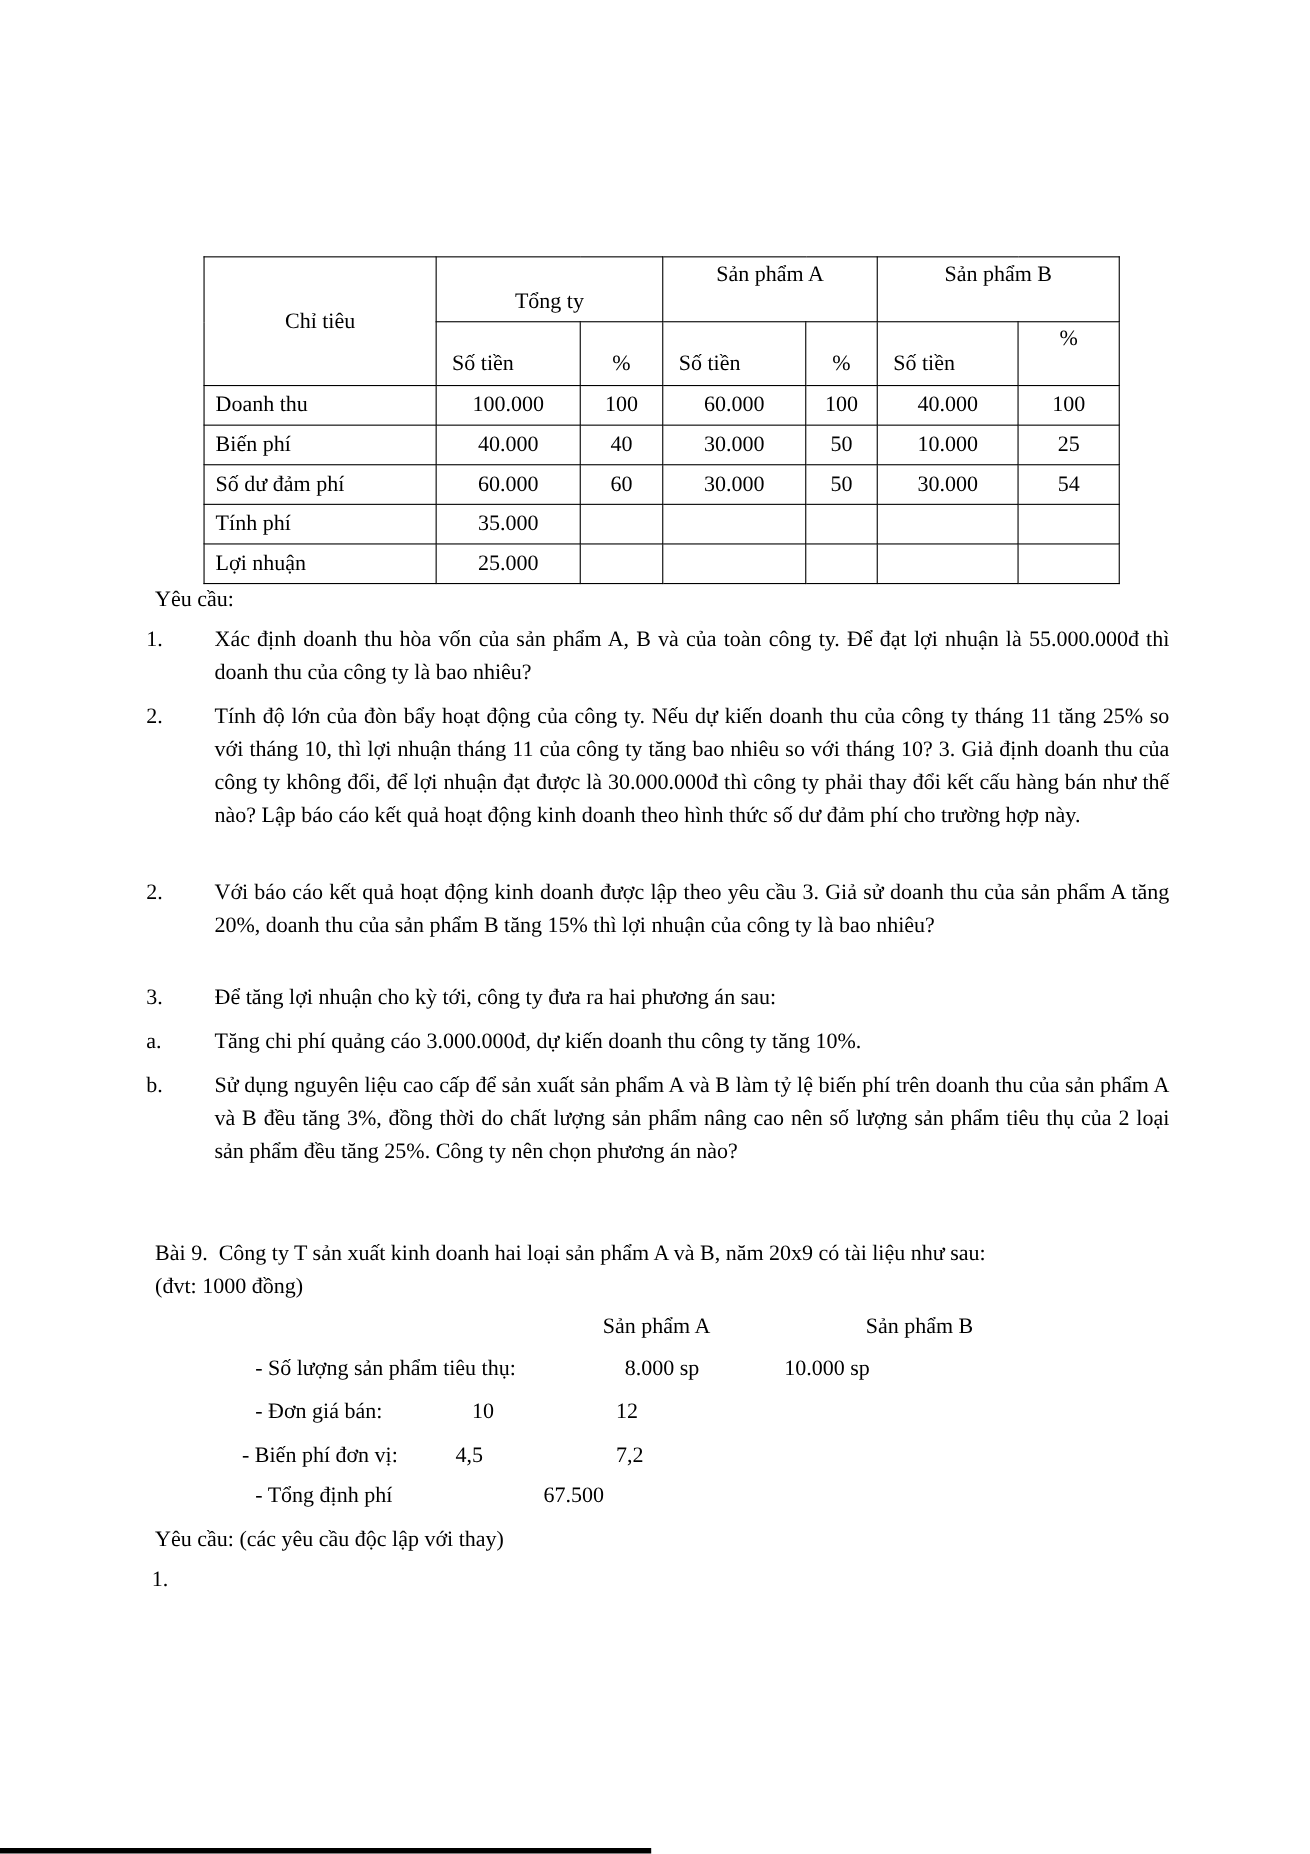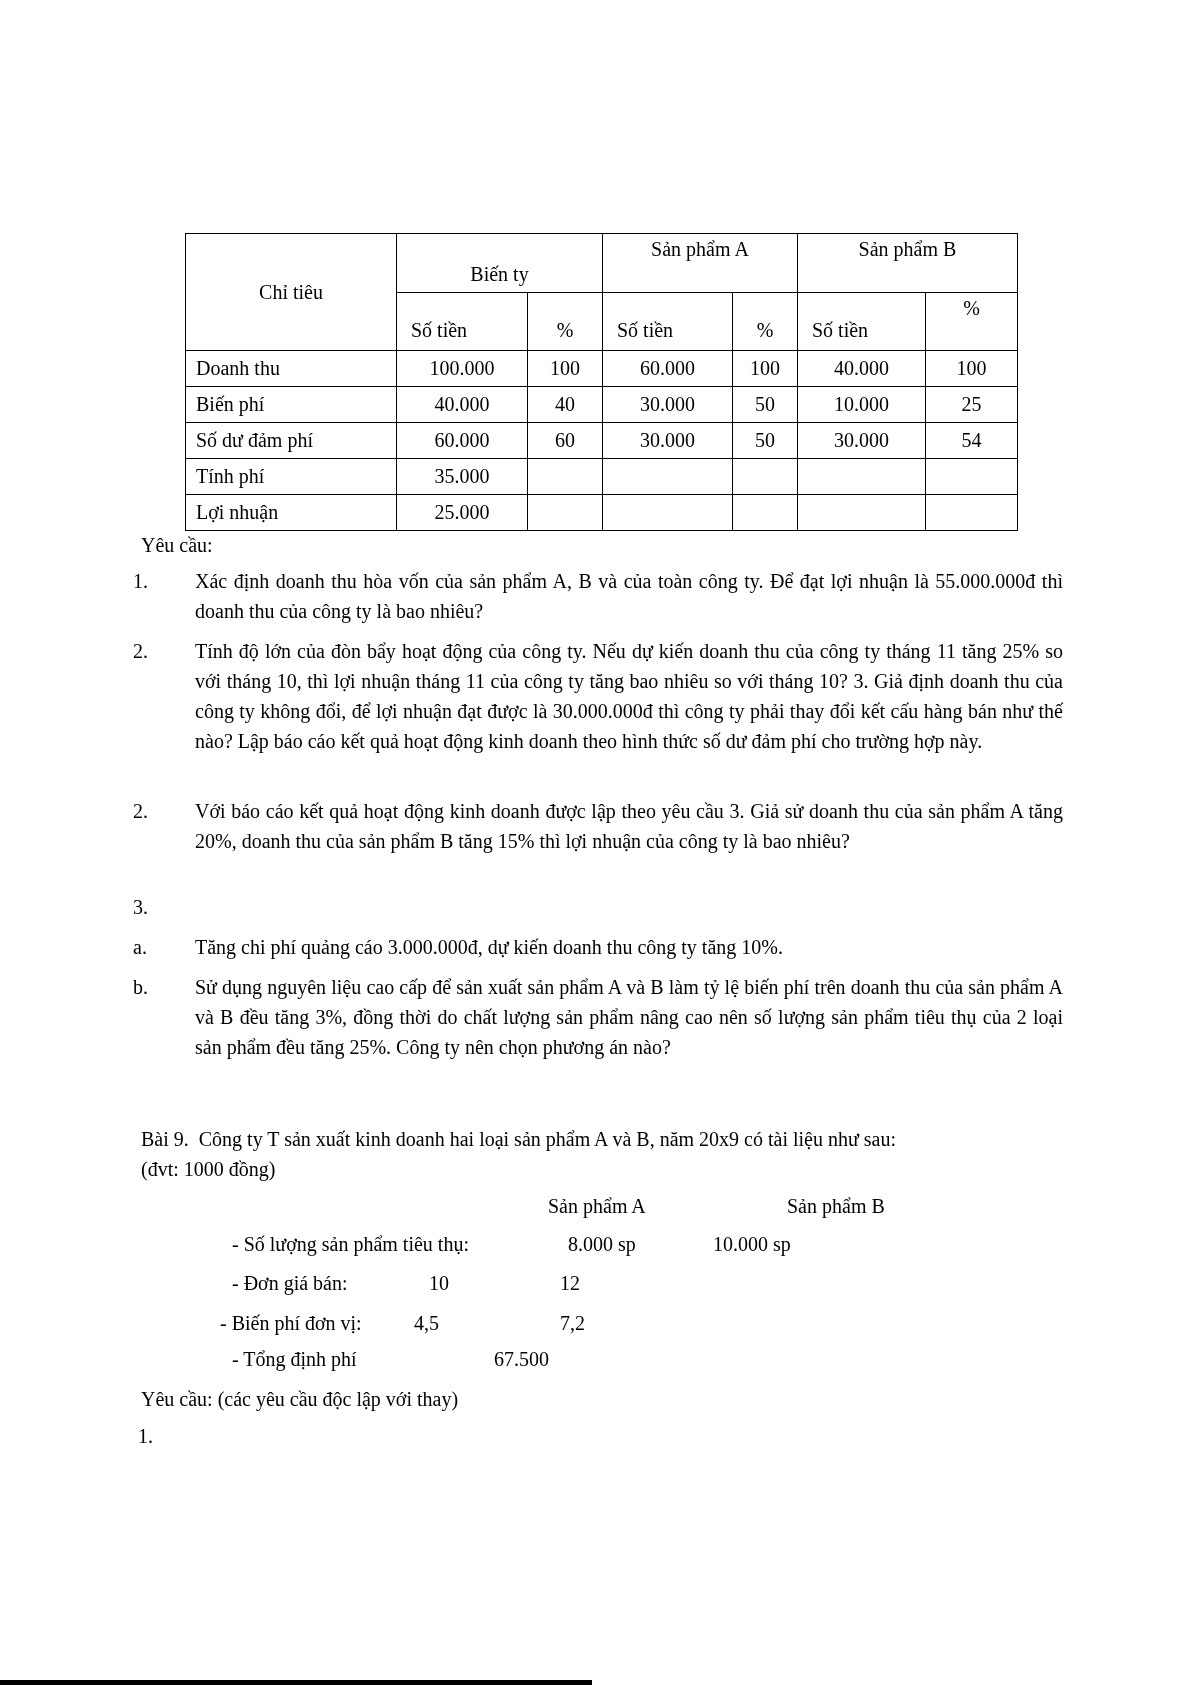--- a/index.html
+++ b/index.html
@@ -51,21 +51,21 @@
       <col style="width:131px">
       <col style="width:75px">
     <col style="width:130px">
       <col style="width:65px">
       <col style="width:128px">
       <col style="width:92px">
   </colgroup>
   <tbody>
       <tr class="h-row1">
     <td class="cell-chitieu" rowspan="2">Chỉ tiêu</td>
-    <th class="cell-congty" colspan="2">Biến ty</th>
+    <th class="cell-congty" colspan="2">Tổng ty</th>
     <th class="cell-sp" colspan="2">Sản phẩm A</th>
     <th class="cell-sp" colspan="2">Sản phẩm B</th>
   </tr>
   <tr class="h-row2">
     <th class="cell-sotien">Số tiền</th>
     <th class="cell-pct">%</th>
     <th class="cell-sotien">Số tiền</th>
     <th class="cell-pct">%</th>
     <th class="cell-sotien">Số tiền</th>
     <th class="cell-pct-top">%</th>
@@ -130,20 +130,21 @@
   <span>Tính độ lớn của đòn bẩy hoạt động của công ty. Nếu dự kiến doanh thu của công ty tháng 11 tăng 25% so với tháng 10, thì lợi nhuận tháng 11 của công ty tăng bao nhiêu so với tháng 10? 3. Giả định doanh thu của công ty không đổi, để lợi nhuận đạt được là 30.000.000đ thì công ty phải thay đổi kết cấu hàng bán như thế nào? Lập báo cáo kết quả hoạt động kinh doanh theo hình thức số dư đảm phí cho trường hợp này.</span>
 </div>
 
 <div class="txt para" style="top:796px">
   <span class="num">2.</span>
   <span>Với báo cáo kết quả hoạt động kinh doanh được lập theo yêu cầu 3. Giả sử doanh thu của sản phẩm A tăng 20%, doanh thu của sản phẩm B tăng 15% thì lợi nhuận của công ty là bao nhiêu?</span>
 </div>
 
 <div class="txt para" style="top:892px">
   <span class="num">3.</span>
+  <span>Để tăng lợi nhuận cho kỳ tới, công ty đưa ra hai phương án sau:</span>
 </div>
 
 <div class="txt para" style="top:932px">
   <span class="num">a.</span>
   <span>Tăng chi phí quảng cáo 3.000.000đ, dự kiến doanh thu công ty tăng 10%.</span>
 </div>
 
 <div class="txt para" style="top:972px">
   <span class="num">b.</span>
   <span>Sử dụng nguyên liệu cao cấp để sản xuất sản phẩm A và B làm tỷ lệ biến phí trên doanh thu của sản phẩm A và B đều tăng 3%, đồng thời do chất lượng sản phẩm nâng cao nên số lượng sản phẩm tiêu thụ của 2 loại sản phẩm đều tăng 25%. Công ty nên chọn phương án nào?</span>

